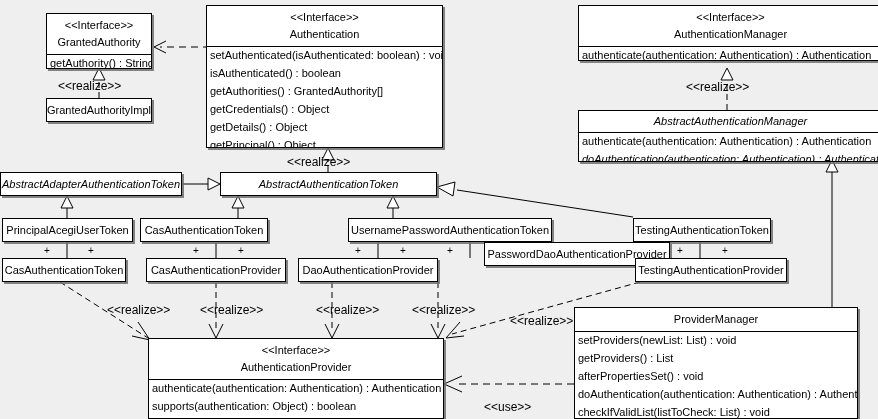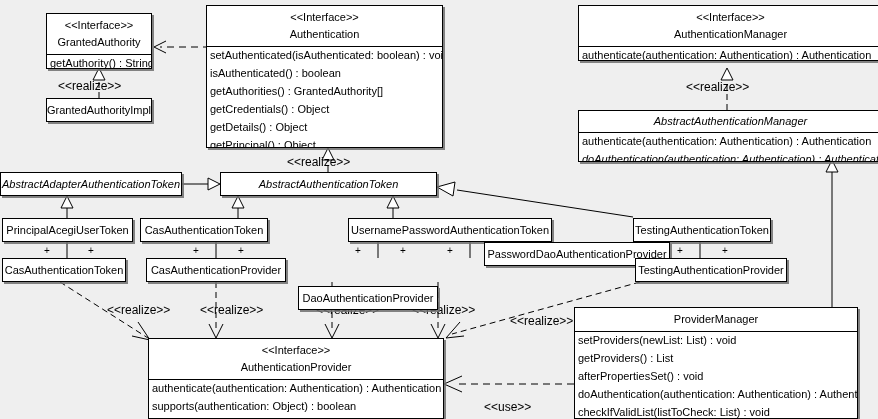--- a/index.html
+++ b/index.html
@@ -317,21 +317,21 @@
   </div>
 
   <div class="uml-box simple" style="left:2px; top:258px; width:124px; height:24px;">
     <span class="single-name">CasAuthenticationToken</span>
   </div>
 
   <div class="uml-box simple" style="left:146px; top:258px; width:140px; height:24px;">
     <span class="single-name">CasAuthenticationProvider</span>
   </div>
 
-  <div class="uml-box simple" style="left:298px; top:258px; width:140px; height:24px;margin-top:28px;">
+  <div class="uml-box simple" style="left:298px; top:258px; width:140px; height:24px;">
     <span class="single-name">DaoAuthenticationProvider</span>
   </div>
 
   <div class="uml-box simple" style="left:436px; top:242px; width:186px; height:24px;margin-left:48px;">
     <span class="single-name">PasswordDaoAuthenticationProvider</span>
   </div>
 
   <div class="uml-box simple" style="left:635px; top:258px; width:152px; height:24px;">
     <span class="single-name">TestingAuthenticationProvider</span>
   </div>

